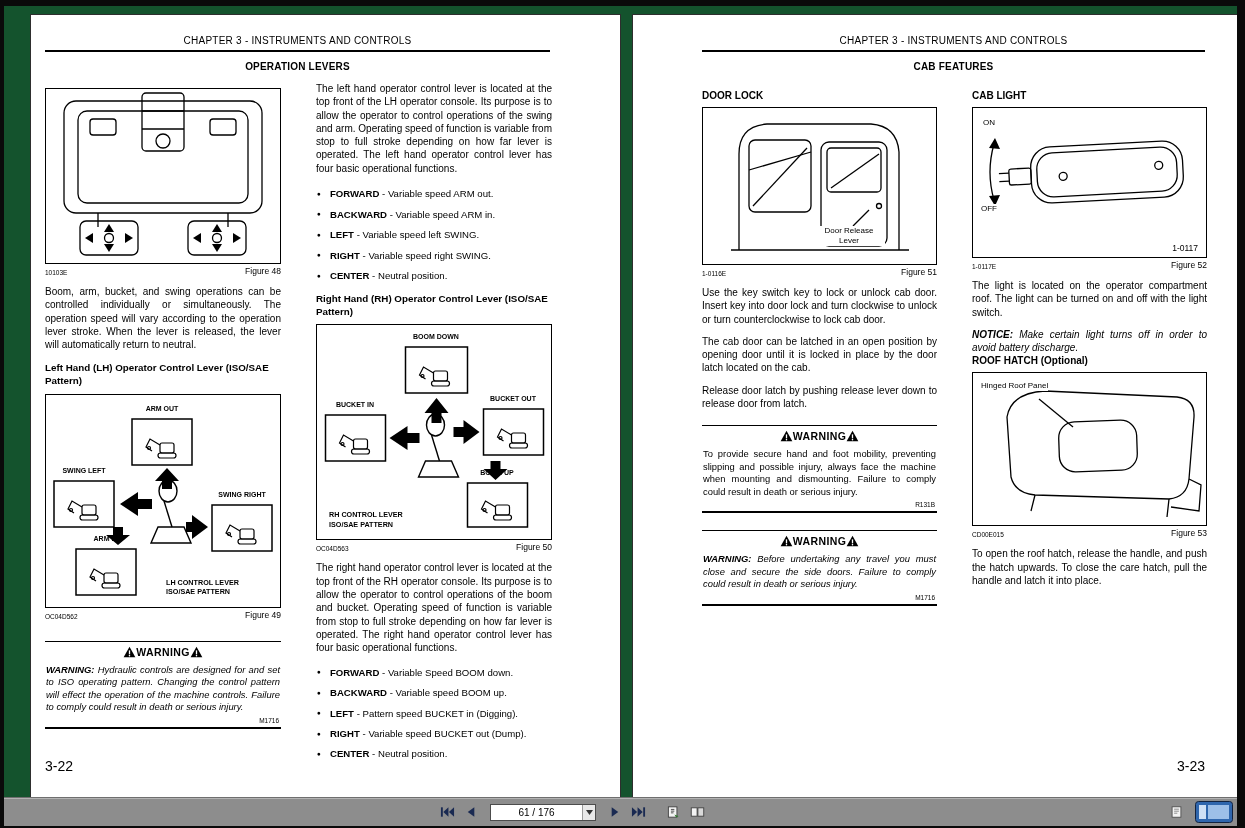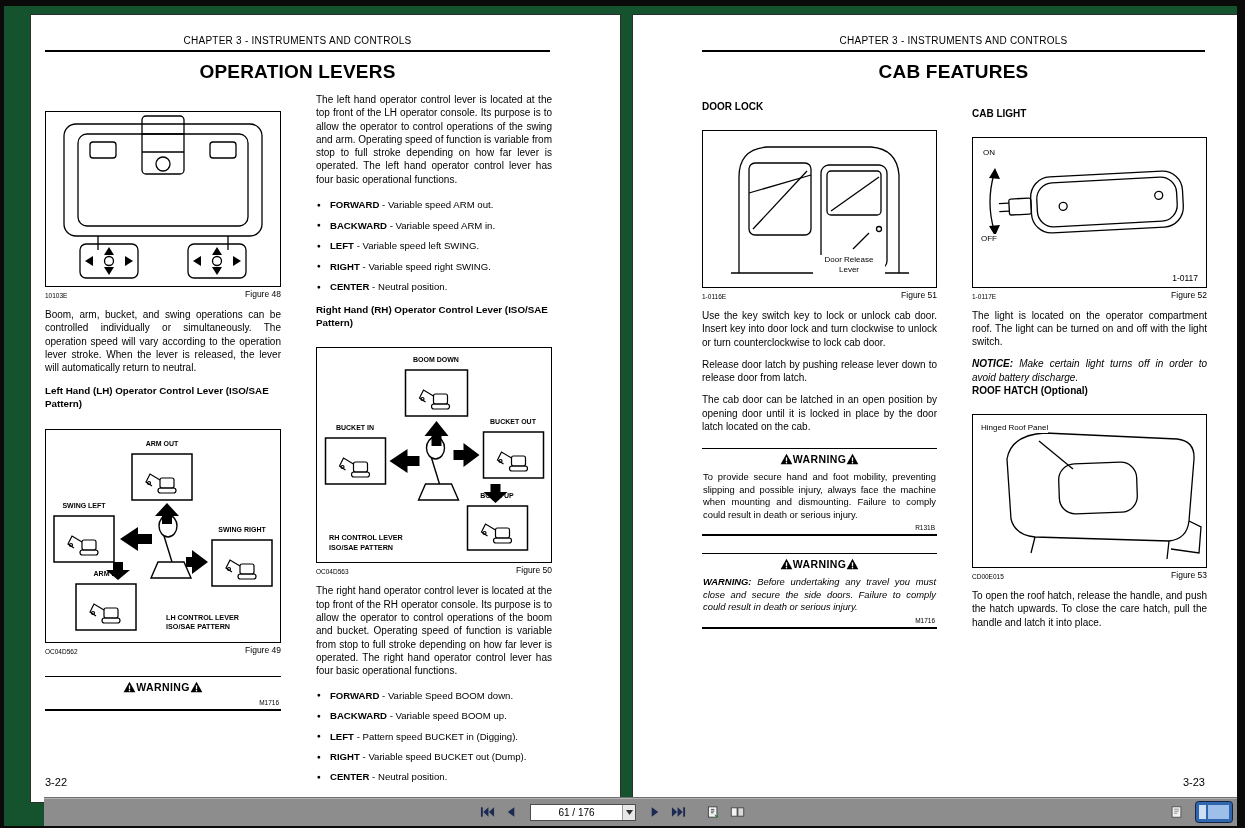--- a/index.html
+++ b/index.html
@@ -12,35 +12,35 @@
   
   .page { position:absolute; top:8px; height:789px; background:#fff; border:1px solid #2e2e2e; color:#000; }
   .page-left  { left:26px;  width:591px; }
   .page-right { left:628px; width:609px; }
   .page-inner { position:relative; height:100%; }
   .pi-left  { padding:0 70px 0 14px; }
   .pi-right { padding:0 35px 0 69px; }
 
   .chapter-header { text-align:center; font-size:10px; letter-spacing:.25px; padding-top:20px; }
   .header-rule { border-bottom:2px solid #000; margin-top:4px; }
-  .section-title { text-align:center; font-weight:bold; font-size:19px; margin-top:9px; letter-spacing:.2px; }
+  .section-title { text-align:center; font-weight:bold; font-size:10px; margin-top:9px; letter-spacing:.2px; }
 
   .cols { display:flex; margin-top:10px; }
   .cols-l { gap:35px; }
-  .cols-r { gap:35px;align-items:flex-end; }
+  .cols-r { gap:35px; }
   .col-l { width:236px; flex:0 0 236px; }
   .col-r { width:235px; flex:0 0 235px; }
 
   .body-text { font-size:10px; line-height:1.33; text-align:justify; margin-top:9px; }
   .col-heading { font-size:9.8px; font-weight:bold; line-height:1.3; margin-top:11px; }
   .sub-heading { font-size:10px; font-weight:bold; margin-top:2px; }
   .italic { font-style:italic; }
 
   
-  .figbox { position:relative; border:1px solid #000; background:#fff; margin-top:18px; }
+  .figbox { position:relative; border:1px solid #000; background:#fff; margin-top:6px; }
   .figbox svg { position:absolute; left:0; top:0; width:100%; height:100%; }
   .figmeta { display:flex; justify-content:space-between; align-items:flex-end; margin-top:2px; }
   .figcode { font-size:6.5px; }
   .figcap  { font-size:8.5px; }
   .figlbl { position:absolute; font-size:7px; font-weight:bold; text-align:center; white-space:pre-line; line-height:1.2; }
   .figlbl-plain { position:absolute; font-size:8px; font-weight:normal; text-align:center; white-space:pre-line; line-height:1.25; background:#fff; }
   .pattern-lbl { position:absolute; font-size:7.2px; font-weight:bold; white-space:pre-line; line-height:1.35; text-align:left; }
   .fig-inner-code { position:absolute; right:8px; bottom:4px; font-size:8.5px; }
 
   
@@ -49,27 +49,27 @@
   .bullet::before { content:"●"; position:absolute; left:1px; top:1.5px; font-size:6.5px; }
 
   
   .warnbox { border-top:1.5px solid #000; border-bottom:2.5px solid #000; }
   .warn-head { display:flex; justify-content:center; align-items:center; padding:4px 0 3px; }
   .warn-title { font-weight:bold; font-size:10.5px; letter-spacing:.4px; }
   .tri { width:13px; height:12px; }
   .warn-text { font-size:9.4px; line-height:1.33; text-align:justify; padding:3px 1px 0; }
   .warn-code { text-align:right; font-size:6.5px; padding:3px 2px 3px; }
 
-  .page-num { position:absolute; bottom:14px; font-size:11px; }
+  .page-num { position:absolute; bottom:28px; font-size:14px; }
   .pn-left { left:14px; }
   .pn-right { right:35px; }
 
   
   .toolbar { position:absolute; left:0; right:0; bottom:0; height:29px; background:#8d8d8d;
-             border-top:1px solid #6f6f6f; box-shadow:inset 0 1px 0 #b3b3b3;margin-left:40px; }
+             border-top:1px solid #6f6f6f; box-shadow:inset 0 1px 0 #b3b3b3; }
   .nav-group { position:absolute; left:434px; top:50%; transform:translateY(-50%);
                display:flex; align-items:center; gap:5px; }
   .right-group { position:absolute; right:4px; top:50%; transform:translateY(-50%);
                display:flex; align-items:center; gap:9px; }
   button { border:none; background:none; padding:0; cursor:pointer; display:flex; align-items:center; justify-content:center; }
   .tbtn { width:19px; height:18px; }
   .tbtn svg { width:15px; height:12px; }
   .page-box { display:flex; width:106px; height:17px; background:#fff; border:1px solid #4c4c4c; margin:0 4px; }
   .page-val { flex:1; font-size:10px; display:flex; align-items:center; justify-content:center; }
   .page-drop { width:13px; border-left:1px solid #9a9a9a; display:flex; align-items:center; justify-content:center; background:#e8e8e8; }
@@ -178,20 +178,21 @@
                   <rect x="9" y="6.5" width="2" height="6" fill="#fff"></rect>
                   <circle cx="10" cy="14.6" r="1.2" fill="#fff"></circle>
               </svg>
               <span class="warn-title">WARNING</span>
               <svg class="tri" viewBox="0 0 20 18">
                 <path d="M10,1 L19,17 H1 Z" fill="#000"></path>
                   <rect x="9" y="6.5" width="2" height="6" fill="#fff"></rect>
                   <circle cx="10" cy="14.6" r="1.2" fill="#fff"></circle>
               </svg>
             </div>
+            <p class="warn-text italic"><b>WARNING:</b><span> Hydraulic controls are designed for and set to ISO operating pattern. Changing the control pattern will effect the operation of the machine controls. Failure to comply could result in death or serious injury.</span></p>
             <div class="warn-code">M1716</div>
           </div>
         </div>
 
         <div class="col-l">
           <p class="body-text" style="margin-top:0">The left hand operator control lever is located at the top front of the LH operator console. Its purpose is to allow the operator to control operations of the swing and arm. Operating speed of function is variable from stop to full stroke depending on how far lever is operated. The left hand operator control lever has four basic operational functions.</p>
 
           <div class="bullets">
             <div class="bullet"><b>FORWARD</b><span> - Variable speed ARM out.</span></div>
             <div class="bullet"><b>BACKWARD</b><span> - Variable speed ARM in.</span></div>
@@ -273,31 +274,31 @@
                 <rect x="118" y="34" width="66" height="104" rx="8"></rect>
                 <rect x="124" y="40" width="54" height="44" rx="4"></rect>
                 <rect x="46" y="32" width="62" height="72" rx="6"></rect>
                 <line x1="46" y1="62" x2="108" y2="44"></line>
                 <line x1="50" y1="98" x2="104" y2="40"></line>
                 <line x1="128" y1="80" x2="176" y2="46"></line>
                 <circle cx="176" cy="98" r="2.5"></circle>
                 <path d="M150,118 L166,102"></path>
               </g>
             </svg>
-            <span class="figlbl-plain" style="left:110px;top:124px;width:72px">Door Release
+            <span class="figlbl-plain" style="left:110px;top:118px;width:72px">Door Release
 Lever</span>
           </figure>
           <div class="figmeta">
             <span class="figcode">1-0116E</span>
             <span class="figcap">Figure 51</span>
           </div>
 
           <p class="body-text">Use the key switch key to lock or unlock cab door. Insert key into door lock and turn clockwise to unlock or turn counterclockwise to lock cab door.</p>
+          <p class="body-text">The cab door can be latched in an open position by opening door until it is locked in place by the door latch located on the cab.</p>
           <p class="body-text">Release door latch by pushing release lever down to release door from latch.</p>
-          <p class="body-text">The cab door can be latched in an open position by opening door until it is locked in place by the door latch located on the cab.</p>
 
           <div class="warnbox" style="margin-top:15px">
             <div class="warn-head">
               <svg class="tri" viewBox="0 0 20 18">
                 <path d="M10,1 L19,17 H1 Z" fill="#000"></path>
                   <rect x="9" y="6.5" width="2" height="6" fill="#fff"></rect>
                   <circle cx="10" cy="14.6" r="1.2" fill="#fff"></circle>
               </svg>
               <span class="warn-title">WARNING</span>
               <svg class="tri" viewBox="0 0 20 18">

